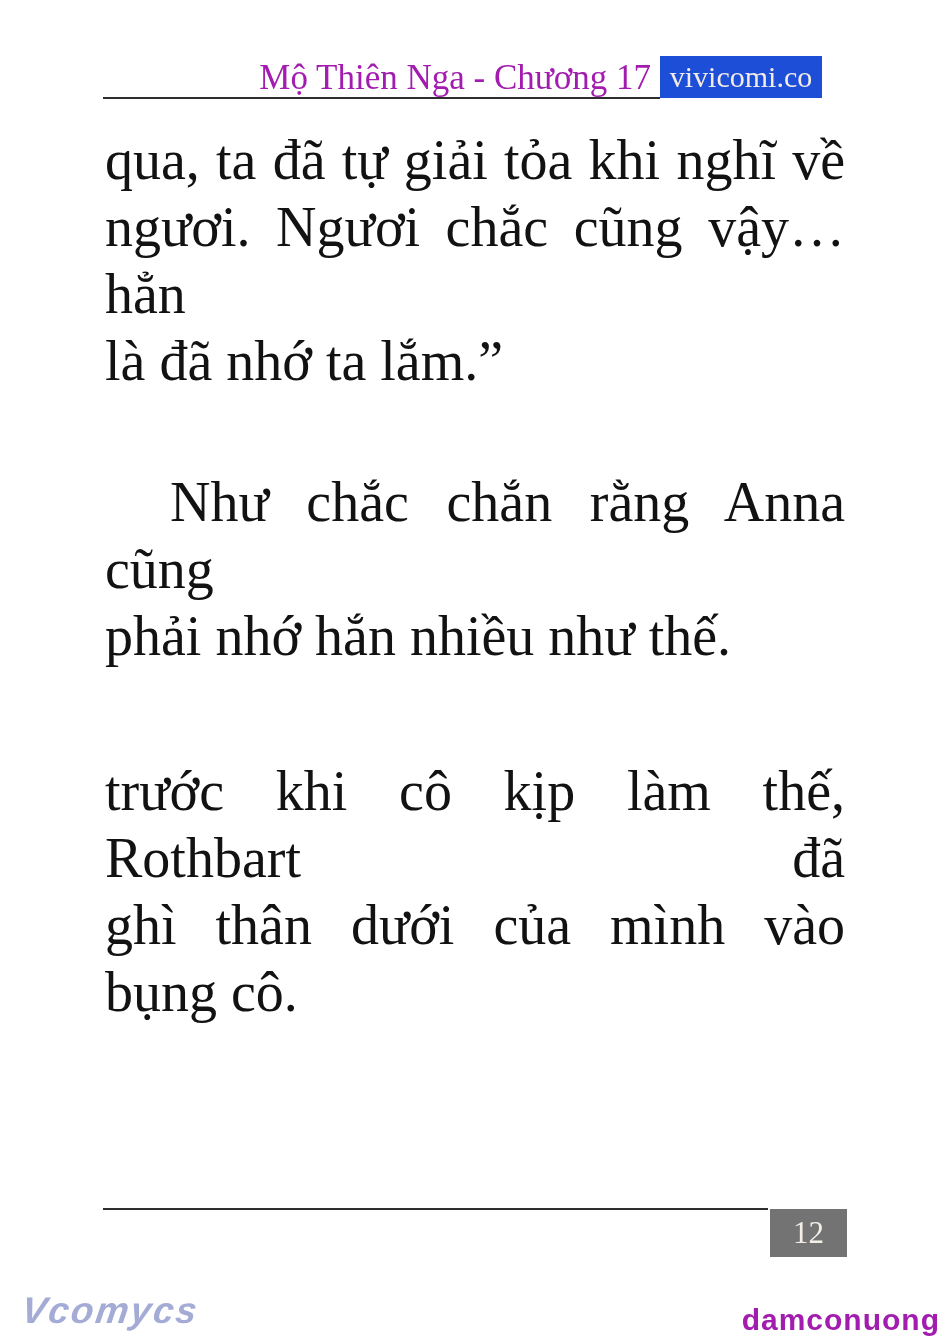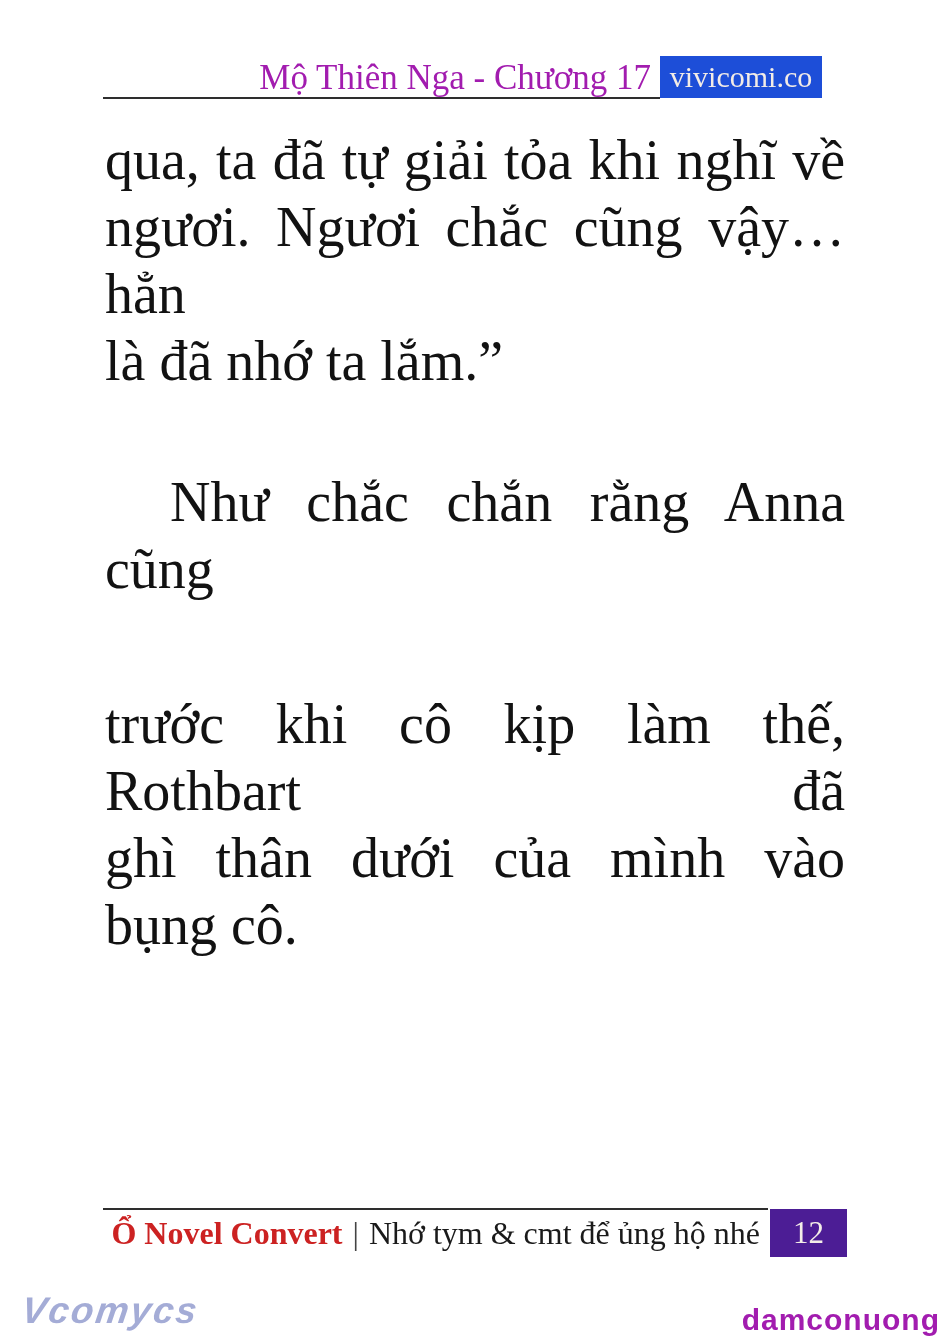--- a/index.html
+++ b/index.html
@@ -127,29 +127,27 @@
   <div class="header-rule"></div>
 
   <div class="body-text">
     <div class="para first">
       <div class="line">qua, ta đã tự giải tỏa khi nghĩ về</div>
       <div class="line">ngươi. Ngươi chắc cũng vậy… hẳn</div>
       <div class="line last">là đã nhớ ta lắm.”</div>
     </div>
     <div class="para">
       <div class="line indent">Như chắc chắn rằng Anna cũng</div>
+      <div class="line last">phải nhớ hắn nhiều như thế.</div>
     </div>
     <div class="para">
       <div class="line">trước khi cô kịp làm thế, Rothbart đã</div>
       <div class="line last">ghì thân dưới của mình vào bụng cô.</div>
     </div>
   </div>
 
   <div class="footer-rule"></div>
-  <div class="footer-text">
-    <span class="footer-brand" style="color: rgb(204, 34, 34);">Ổ Novel Convert</span><span class="footer-sep">|</span><span class="footer-note">Nhớ tym &amp; cmt để ủng hộ nhé</span>
-  </div>
-  <div class="page-number-box" style="background: #4c1d95;">12</div>
+  <div class="page-number-box" style="background: #737373;">12</div>
 
   <div class="wm-left" style="color: rgb(149, 158, 208);">Vcomycs</div>
   <div class="wm-right" style="color: #a21caf; text-align: center;">damconuong</div>
 
 </div>
 
 </body></html>

